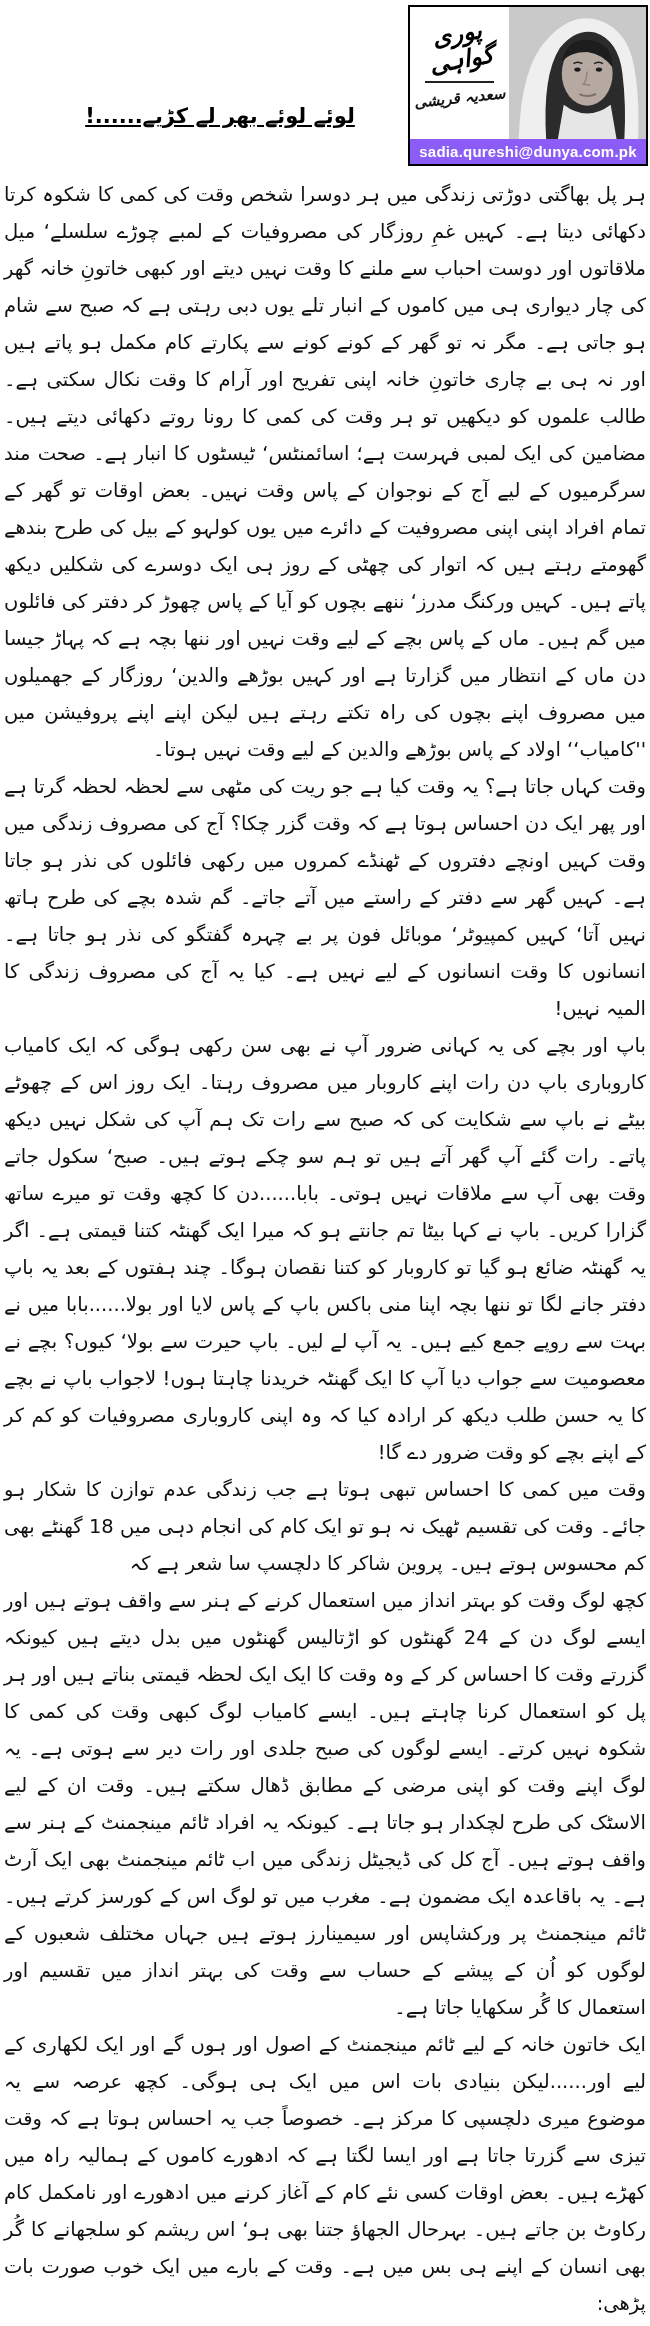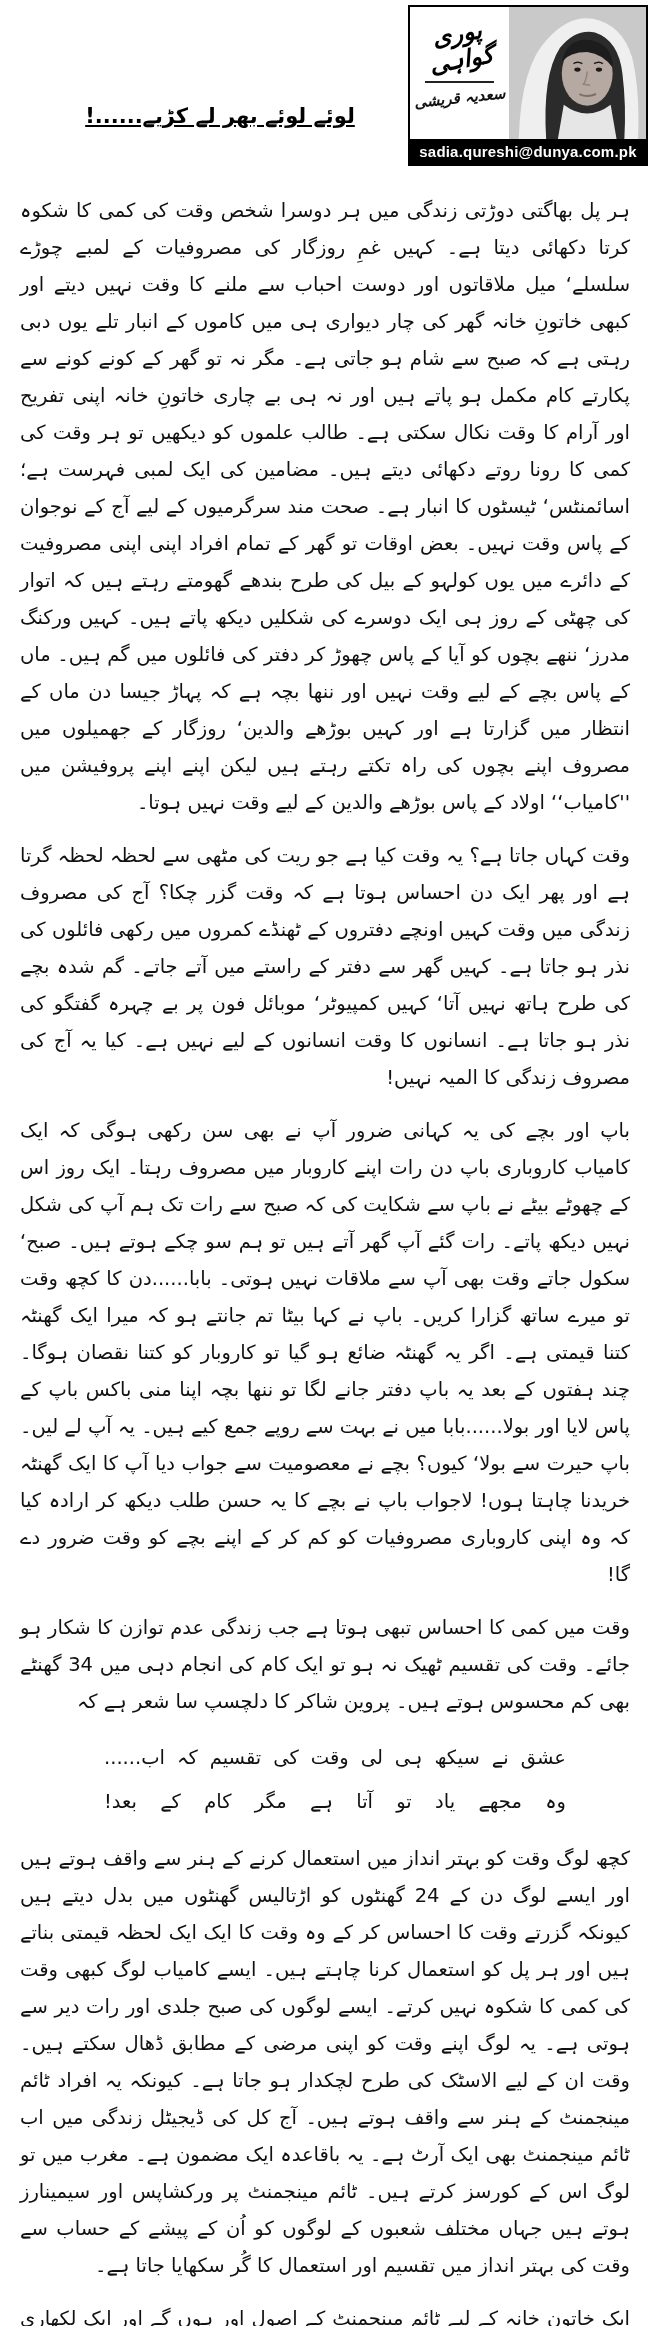--- a/index.html
+++ b/index.html
@@ -37,21 +37,21 @@
   }
   .logo-rule { width: 70%; border-bottom: 2px solid #222; margin: 8px 0 4px 0; }
   .author-script {
     transform: rotate(-6deg);
     font-size: 15px; font-weight: bold; font-style: italic;
     direction: rtl; color: #111; margin-top: 2px;
   }
   .photo-block { width: 58%; position: relative; background: #cfcfcf; }
   .photo-block svg { display: block; width: 100%; height: 100%; }
   .email-bar {
-    height: 26px; background: #000000; color: #fff;
+    height: 26px; background: #8b5cf6; color: #fff;
     font-family: "Liberation Sans", sans-serif;
     font-weight: bold; font-size: 15px;
     display: flex; align-items: center; justify-content: center;
     letter-spacing: 0.2px;
   }
   .article-title {
     position: absolute; top: 104px; left: 55px; width: 330px;
     direction: rtl; text-align: center;
     font-size: 21px; font-weight: bold;
     color: #000;
@@ -59,21 +59,21 @@
   }
   
   .article-body {
     direction: rtl;
     text-align: justify;
     font-size: 19.5px;
     line-height: 37px;
     padding: 4px 4px 0 4px;
     color: #111;
   }
-  .para { margin: 16px; }
+  .para { margin: 0; }
   .verse { margin: 2px 80px 2px 100px; }
   .verse-line {
     direction: rtl;
     text-align: justify;
     text-align-last: justify;
     line-height: 44px;
     font-size: 19.5px;
   }
 </style>
 </head>
@@ -111,23 +111,19 @@
       </div>
     </div>
     <div class="email-bar">sadia.qureshi@dunya.com.pk</div>
   </div>
 </div>
 
 <div class="article-body">
   <p class="para">ہر پل بھاگتی دوڑتی زندگی میں ہر دوسرا شخص وقت کی کمی کا شکوہ کرتا دکھائی دیتا ہے۔ کہیں غمِ روزگار کی مصروفیات کے لمبے چوڑے سلسلے‘ میل ملاقاتوں اور دوست احباب سے ملنے کا وقت نہیں دیتے اور کبھی خاتونِ خانہ گھر کی چار دیواری ہی میں کاموں کے انبار تلے یوں دبی رہتی ہے کہ صبح سے شام ہو جاتی ہے۔ مگر نہ تو گھر کے کونے کونے سے پکارتے کام مکمل ہو پاتے ہیں اور نہ ہی بے چاری خاتونِ خانہ اپنی تفریح اور آرام کا وقت نکال سکتی ہے۔ طالب علموں کو دیکھیں تو ہر وقت کی کمی کا رونا روتے دکھائی دیتے ہیں۔ مضامین کی ایک لمبی فہرست ہے؛ اسائمنٹس‘ ٹیسٹوں کا انبار ہے۔ صحت مند سرگرمیوں کے لیے آج کے نوجوان کے پاس وقت نہیں۔ بعض اوقات تو گھر کے تمام افراد اپنی اپنی مصروفیت کے دائرے میں یوں کولہو کے بیل کی طرح بندھے گھومتے رہتے ہیں کہ اتوار کی چھٹی کے روز ہی ایک دوسرے کی شکلیں دیکھ پاتے ہیں۔ کہیں ورکنگ مدرز‘ ننھے بچوں کو آیا کے پاس چھوڑ کر دفتر کی فائلوں میں گم ہیں۔ ماں کے پاس بچے کے لیے وقت نہیں اور ننھا بچہ ہے کہ پہاڑ جیسا دن ماں کے انتظار میں گزارتا ہے اور کہیں بوڑھے والدین‘ روزگار کے جھمیلوں میں مصروف اپنے بچوں کی راہ تکتے رہتے ہیں لیکن اپنے اپنے پروفیشن میں ''کامیاب‘‘ اولاد کے پاس بوڑھے والدین کے لیے وقت نہیں ہوتا۔</p>
   <p class="para">وقت کہاں جاتا ہے؟ یہ وقت کیا ہے جو ریت کی مٹھی سے لحظہ لحظہ گرتا ہے اور پھر ایک دن احساس ہوتا ہے کہ وقت گزر چکا؟ آج کی مصروف زندگی میں وقت کہیں اونچے دفتروں کے ٹھنڈے کمروں میں رکھی فائلوں کی نذر ہو جاتا ہے۔ کہیں گھر سے دفتر کے راستے میں آتے جاتے۔ گم شدہ بچے کی طرح ہاتھ نہیں آتا‘ کہیں کمپیوٹر‘ موبائل فون پر بے چہرہ گفتگو کی نذر ہو جاتا ہے۔ انسانوں کا وقت انسانوں کے لیے نہیں ہے۔ کیا یہ آج کی مصروف زندگی کا المیہ نہیں!</p>
   <p class="para">باپ اور بچے کی یہ کہانی ضرور آپ نے بھی سن رکھی ہوگی کہ ایک کامیاب کاروباری باپ دن رات اپنے کاروبار میں مصروف رہتا۔ ایک روز اس کے چھوٹے بیٹے نے باپ سے شکایت کی کہ صبح سے رات تک ہم آپ کی شکل نہیں دیکھ پاتے۔ رات گئے آپ گھر آتے ہیں تو ہم سو چکے ہوتے ہیں۔ صبح‘ سکول جاتے وقت بھی آپ سے ملاقات نہیں ہوتی۔ بابا......دن کا کچھ وقت تو میرے ساتھ گزارا کریں۔ باپ نے کہا بیٹا تم جانتے ہو کہ میرا ایک گھنٹہ کتنا قیمتی ہے۔ اگر یہ گھنٹہ ضائع ہو گیا تو کاروبار کو کتنا نقصان ہوگا۔ چند ہفتوں کے بعد یہ باپ دفتر جانے لگا تو ننھا بچہ اپنا منی باکس باپ کے پاس لایا اور بولا......بابا میں نے بہت سے روپے جمع کیے ہیں۔ یہ آپ لے لیں۔ باپ حیرت سے بولا‘ کیوں؟ بچے نے معصومیت سے جواب دیا آپ کا ایک گھنٹہ خریدنا چاہتا ہوں! لاجواب باپ نے بچے کا یہ حسن طلب دیکھ کر ارادہ کیا کہ وہ اپنی کاروباری مصروفیات کو کم کر کے اپنے بچے کو وقت ضرور دے گا!</p>
-  <p class="para">وقت میں کمی کا احساس تبھی ہوتا ہے جب زندگی عدم توازن کا شکار ہو جائے۔ وقت کی تقسیم ٹھیک نہ ہو تو ایک کام کی انجام دہی میں 34 گھنٹے بھی کم محسوس ہوتے ہیں۔ پروین شاکر کا دلچسپ سا شعر ہے کہ</p>
+  <p class="para">وقت میں کمی کا احساس تبھی ہوتا ہے جب زندگی عدم توازن کا شکار ہو جائے۔ وقت کی تقسیم ٹھیک نہ ہو تو ایک کام کی انجام دہی میں 18 گھنٹے بھی کم محسوس ہوتے ہیں۔ پروین شاکر کا دلچسپ سا شعر ہے کہ</p>
 
-  <div class="verse">
-    <div class="verse-line">عشق نے سیکھ ہی لی وقت کی تقسیم کہ اب......</div>
-    <div class="verse-line">وہ مجھے یاد تو آتا ہے مگر کام کے بعد!</div>
-  </div>
 
   <p class="para">کچھ لوگ وقت کو بہتر انداز میں استعمال کرنے کے ہنر سے واقف ہوتے ہیں اور ایسے لوگ دن کے 24 گھنٹوں کو اڑتالیس گھنٹوں میں بدل دیتے ہیں کیونکہ گزرتے وقت کا احساس کر کے وہ وقت کا ایک ایک لحظہ قیمتی بناتے ہیں اور ہر پل کو استعمال کرنا چاہتے ہیں۔ ایسے کامیاب لوگ کبھی وقت کی کمی کا شکوہ نہیں کرتے۔ ایسے لوگوں کی صبح جلدی اور رات دیر سے ہوتی ہے۔ یہ لوگ اپنے وقت کو اپنی مرضی کے مطابق ڈھال سکتے ہیں۔ وقت ان کے لیے الاسٹک کی طرح لچکدار ہو جاتا ہے۔ کیونکہ یہ افراد ٹائم مینجمنٹ کے ہنر سے واقف ہوتے ہیں۔ آج کل کی ڈیجیٹل زندگی میں اب ٹائم مینجمنٹ بھی ایک آرٹ ہے۔ یہ باقاعدہ ایک مضمون ہے۔ مغرب میں تو لوگ اس کے کورسز کرتے ہیں۔ ٹائم مینجمنٹ پر ورکشاپس اور سیمینارز ہوتے ہیں جہاں مختلف شعبوں کے لوگوں کو اُن کے پیشے کے حساب سے وقت کی بہتر انداز میں تقسیم اور استعمال کا گُر سکھایا جاتا ہے۔</p>
   <p class="para">ایک خاتون خانہ کے لیے ٹائم مینجمنٹ کے اصول اور ہوں گے اور ایک لکھاری کے لیے اور......لیکن بنیادی بات اس میں ایک ہی ہوگی۔ کچھ عرصہ سے یہ موضوع میری دلچسپی کا مرکز ہے۔ خصوصاً جب یہ احساس ہوتا ہے کہ وقت تیزی سے گزرتا جاتا ہے اور ایسا لگتا ہے کہ ادھورے کاموں کے ہمالیہ راہ میں کھڑے ہیں۔ بعض اوقات کسی نئے کام کے آغاز کرنے میں ادھورے اور نامکمل کام رکاوٹ بن جاتے ہیں۔ بہرحال الجھاؤ جتنا بھی ہو‘ اس ریشم کو سلجھانے کا گُر بھی انسان کے اپنے ہی بس میں ہے۔ وقت کے بارے میں ایک خوب صورت بات پڑھی:</p>
 
 </div>
 
 </body></html>

